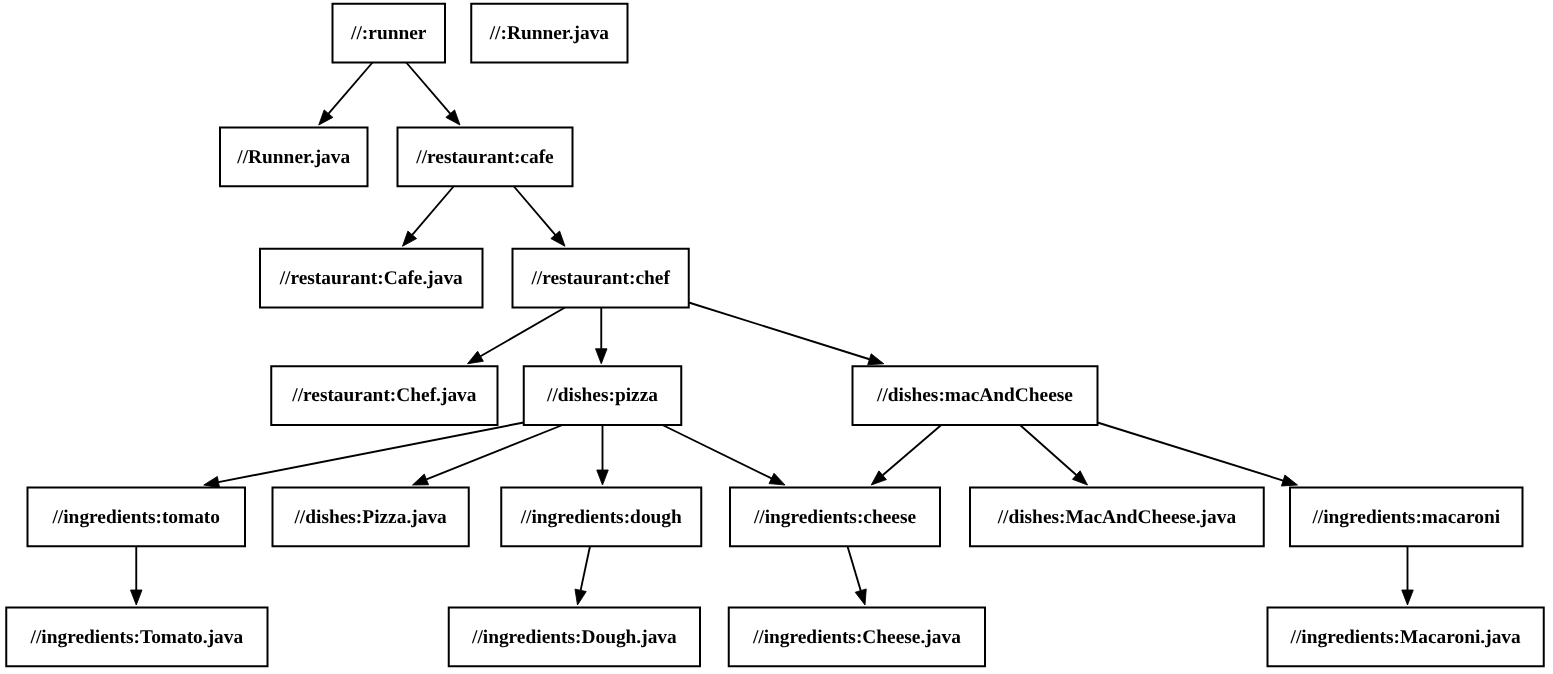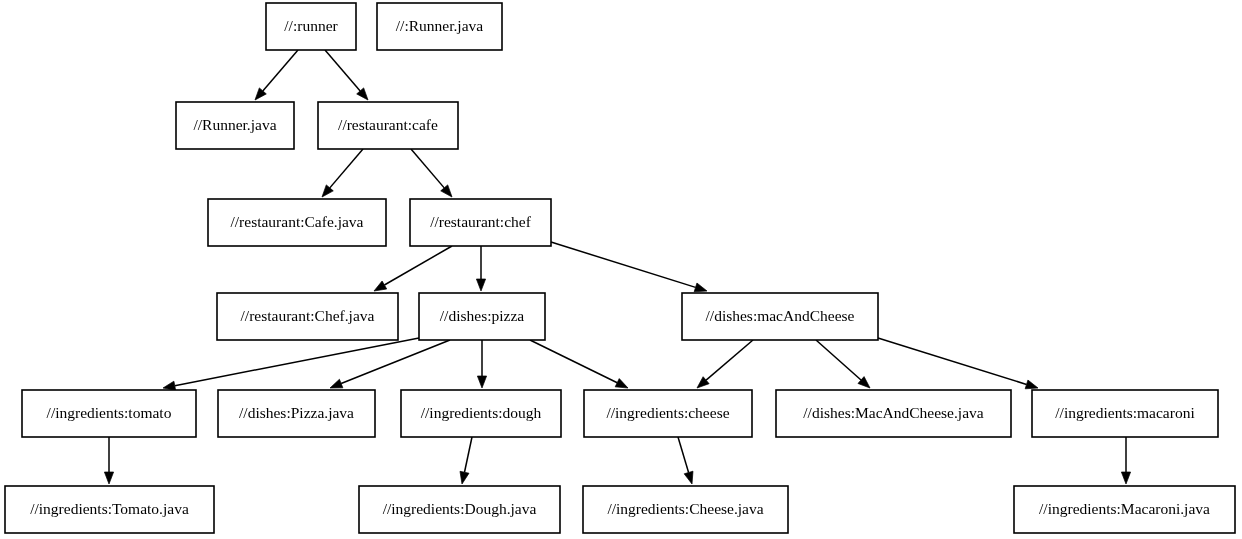--- a/index.html
+++ b/index.html
@@ -7,20 +7,21 @@
     padding: 0;
     background: #ffffff;
   }
   #graph-root {
     position: relative;
     width: 1242px;
     height: 539px;
     background: #ffffff;
     overflow: hidden;
     font-family: "Liberation Serif", "DejaVu Serif", serif;
+    font-weight: bold;
   }
   svg.graph-canvas {
     position: absolute;
     left: 0;
     top: 0;
     width: 1242px;
     height: 539px;
     display: block;
   }
   .node-box {

